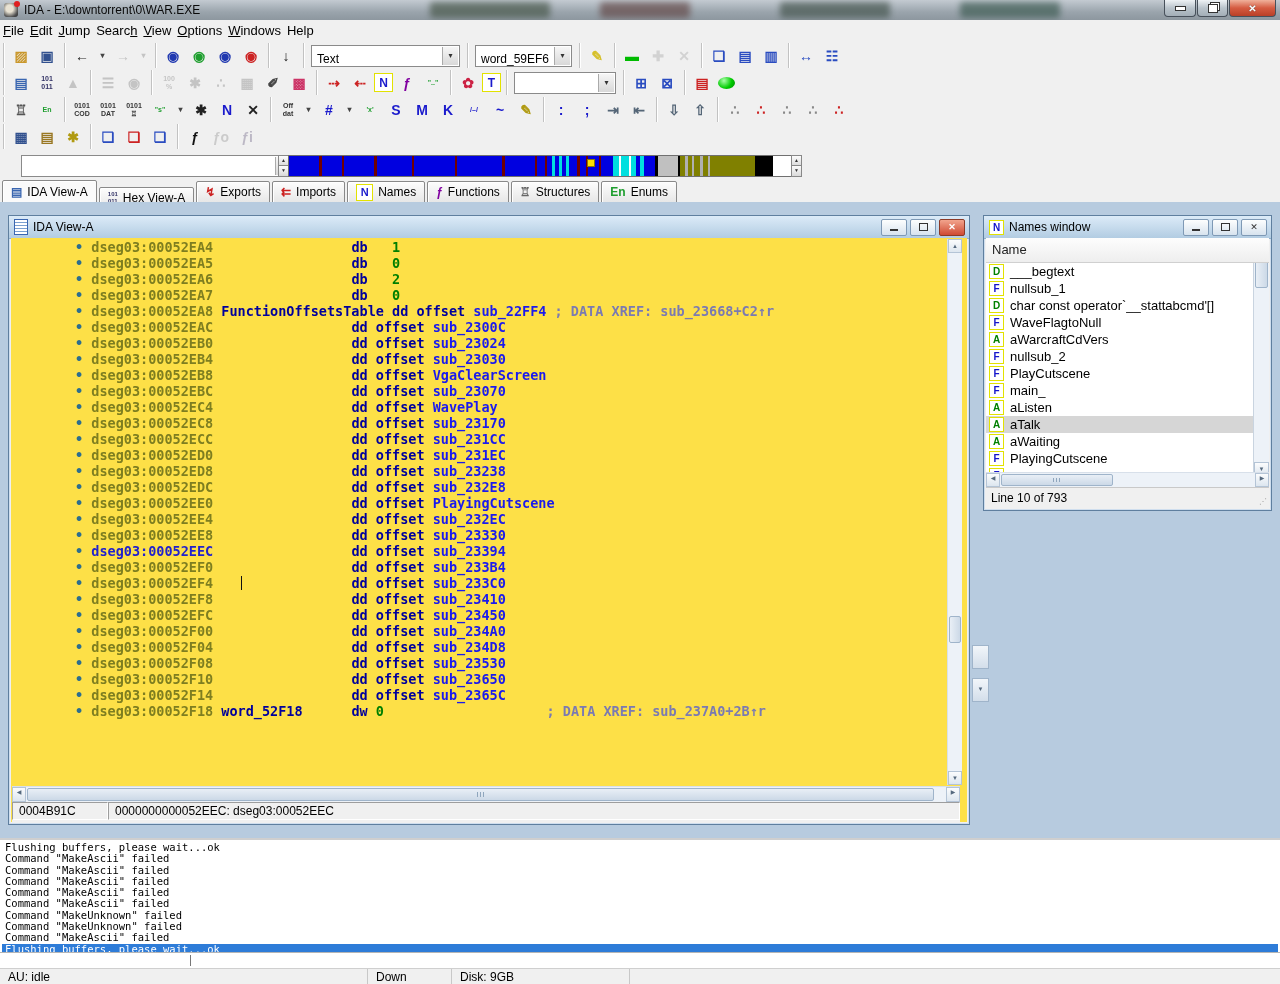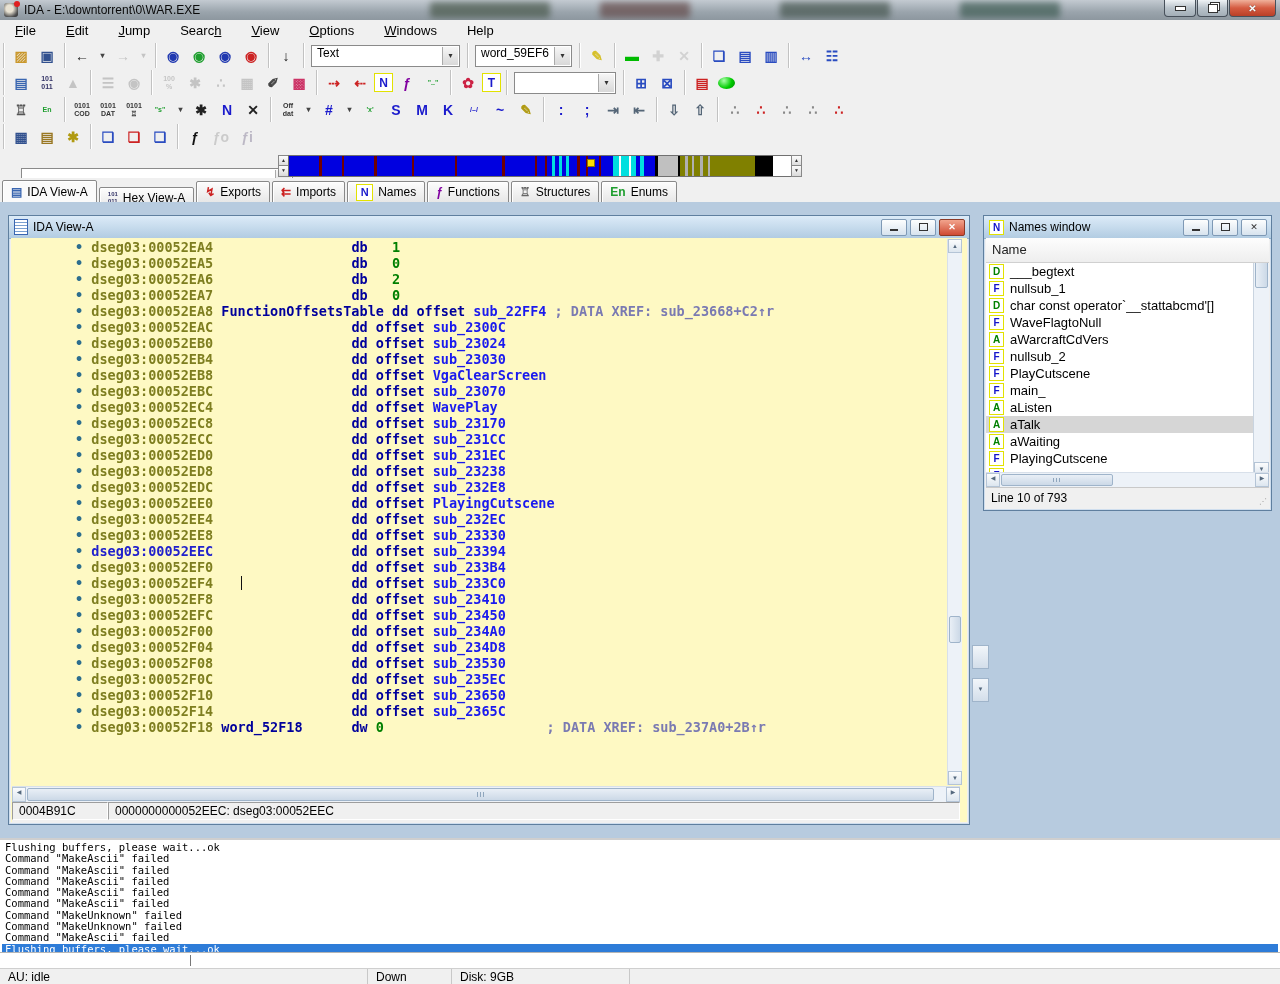--- a/index.html
+++ b/index.html
@@ -19,36 +19,36 @@
   #winbtns{right:4px;top:0;display:flex;}
   .wbtn{height:16px;border:1px solid #47505a;border-top:none;border-radius:0 0 4px 4px;
     background:linear-gradient(#eef2f5,#b9c3cb 50%,#a3aeb7);display:flex;align-items:center;justify-content:center;margin-left:1px;}
   .wbtn.close{background:linear-gradient(#f0b19b,#d55b41 50%,#b93f27);}
   .wbtn .minbar{width:9px;height:3px;background:#fff;border:1px solid #333;}
   .wbtn .rest{width:8px;height:7px;border:1px solid #333;background:#fff;box-shadow:2px -2px 0 -1px #fff,2px -2px 0 0 #333;}
   .wbtn .xglyph{font-size:10px;font-weight:bold;color:#fff;text-shadow:0 0 1px #333;}
 
   
   #menubar{left:0;top:20px;width:1280px;height:22px;background:#f0f0f0;font-size:13px;line-height:22px;}
-  .menuitem{display:inline-block;padding:0 15px;cursor:default;}
+  .menuitem{display:inline-block;padding:0 3px;cursor:default;}
 
   
   #toolbars{left:0;top:42px;width:1280px;height:110px;background:#f0f0f0;}
   .tbrow{height:27px;white-space:nowrap;padding-left:3px;}
   .tbgroup{display:inline-flex;align-items:center;height:25px;vertical-align:top;margin-top:1px;
     border-left:1px solid #c2c2c2;box-shadow:inset 1px 0 0 #ffffff;padding:0 4px;}
   .tbicon{width:22px;height:22px;display:inline-flex;align-items:center;justify-content:center;
     font-size:14px;font-weight:bold;margin:0 1px;border:1px solid transparent;cursor:default;}
   .tbicon.g{opacity:.42;filter:grayscale(.8);}
   .tbicon.dditem{width:11px;font-size:8px;}
   .tbicon.small{flex-direction:column;font-size:7px;line-height:7.5px;font-weight:bold;letter-spacing:0;}
   .tbicon.ybox{width:17px;height:17px;border:1px solid #e2e200;background:#fff;font-size:12px;}
   .greenball{width:17px;height:12px;border-radius:50%;margin:0 3px;
     background:radial-gradient(circle at 35% 30%,#aaffaa,#00cc00 55%,#008800);}
-  .tbcombo{height:20px;border:1px solid #8a8a8a;background:#fff;display:inline-flex;align-items:flex-start;
+  .tbcombo{height:20px;border:1px solid #8a8a8a;background:#fff;display:inline-flex;align-items:flex-end;
     font-size:12px;padding-left:5px;position:relative;margin:0 3px;}
   .combo-arr{position:absolute;right:1px;top:1px;bottom:1px;width:15px;
     background:linear-gradient(#f6f6f6,#d8d8d8);border-left:1px solid #aaa;
     display:flex;align-items:center;justify-content:center;font-size:8px;color:#333;}
 
   
   #navrow{left:0;top:152px;width:1280px;height:26px;background:#f0f0f0;}
   #navdd{left:18px;top:3px;width:265px;}
   #navband-wrap{left:288px;top:3px;width:502px;height:20px;border:1px solid #707070;background:#fff;display:flex;overflow:hidden;position:absolute;}
   .navseg{height:100%;}
@@ -75,21 +75,21 @@
   .ct-icon{width:12px;height:14px;border:1px solid #3a66b0;background:
     repeating-linear-gradient(#fff 0 2px,#7aa0d0 2px 3px);margin-right:5px;}
   .childbtns{margin-left:auto;display:flex;gap:3px;padding-right:4px;}
   .cbtn{width:24px;height:15px;border:1px solid #7e99b5;border-radius:2px;
     background:linear-gradient(#fdfefe,#d7e3ee);display:flex;align-items:center;justify-content:center;font-size:9px;color:#333;}
   .cbtn .minbar{width:8px;height:2px;background:#333;margin-top:6px;}
   .cbtn .rest{width:7px;height:6px;border:1px solid #333;}
   .cbtn.close-active{background:linear-gradient(#f2a48d,#cf4a33);border-color:#8c3a27;color:#fff;font-weight:bold;}
 
   
-  #iv-body{position:absolute;left:2px;top:22px;right:2px;bottom:2px;background:#fef9c3;padding-left:31px;}
+  #iv-body{position:absolute;left:2px;top:22px;right:2px;bottom:2px;background:#fde047;padding-left:31px;}
   #iv-listing{position:absolute;left:64px;top:1px;width:870px;height:546px;overflow:hidden;
     font:bold 13.5px "DejaVu Sans Mono",monospace;}
   .lrow{height:16px;line-height:16px;white-space:pre;}
   .dot{color:#2d6e8e;}
   .addr{color:#7e7e20;}
   .addrcur{color:#2222cc;}
   .kw{color:#00009c;}
   .num{color:#007f00;}
   .ref{color:#1a1aee;}
   .dname{color:#00009c;}
@@ -455,21 +455,20 @@
             <div class="lrow"><span class="dot">• </span><span class="addr">dseg03:00052EE4</span><span> </span><span>                </span><span class="kw">dd offset </span><span class="ref">sub_232EC</span></div>
             <div class="lrow"><span class="dot">• </span><span class="addr">dseg03:00052EE8</span><span> </span><span>                </span><span class="kw">dd offset </span><span class="ref">sub_23330</span></div>
             <div class="lrow"><span class="dot">• </span><span class="addrcur">dseg03:00052EEC</span><span> </span><span>                </span><span class="kw">dd offset </span><span class="ref">sub_23394</span></div>
             <div class="lrow"><span class="dot">• </span><span class="addr">dseg03:00052EF0</span><span> </span><span>                </span><span class="kw">dd offset </span><span class="ref">sub_233B4</span></div>
             <div class="lrow"><span class="dot">• </span><span class="addr">dseg03:00052EF4</span><span> </span><span>                </span><span class="kw">dd offset </span><span class="ref">sub_233C0</span></div>
             <div class="lrow"><span class="dot">• </span><span class="addr">dseg03:00052EF8</span><span> </span><span>                </span><span class="kw">dd offset </span><span class="ref">sub_23410</span></div>
             <div class="lrow"><span class="dot">• </span><span class="addr">dseg03:00052EFC</span><span> </span><span>                </span><span class="kw">dd offset </span><span class="ref">sub_23450</span></div>
             <div class="lrow"><span class="dot">• </span><span class="addr">dseg03:00052F00</span><span> </span><span>                </span><span class="kw">dd offset </span><span class="ref">sub_234A0</span></div>
             <div class="lrow"><span class="dot">• </span><span class="addr">dseg03:00052F04</span><span> </span><span>                </span><span class="kw">dd offset </span><span class="ref">sub_234D8</span></div>
             <div class="lrow"><span class="dot">• </span><span class="addr">dseg03:00052F08</span><span> </span><span>                </span><span class="kw">dd offset </span><span class="ref">sub_23530</span></div>
-            <div class="lrow"><span class="dot">• </span><span class="addr">dseg03:00052F0C</span><span> </span><span>                </span><span class="kw">dd offset </span><span class="ref">sub_235EC</span></div>
             <div class="lrow"><span class="dot">• </span><span class="addr">dseg03:00052F10</span><span> </span><span>                </span><span class="kw">dd offset </span><span class="ref">sub_23650</span></div>
             <div class="lrow"><span class="dot">• </span><span class="addr">dseg03:00052F14</span><span> </span><span>                </span><span class="kw">dd offset </span><span class="ref">sub_2365C</span></div>
             <div class="lrow"><span class="dot">• </span><span class="addr">dseg03:00052F18</span><span> </span><span class="dname">word_52F18</span><span>      </span><span class="kw">dw</span><span> </span><span class="num">0</span><span>                    </span><span class="com">; DATA XREF: sub_237A0+2B↑r</span></div>
           </div>
 
         <div class="vscroll" style="left:936px;top:1px;width:14px;height:546px;">
           <div class="sarr" style="top:0;">▲</div>
           <div class="sthumb" style="top:377px;height:25px;"></div>
           <div class="sarr" style="bottom:0;">▼</div>
         </div>

